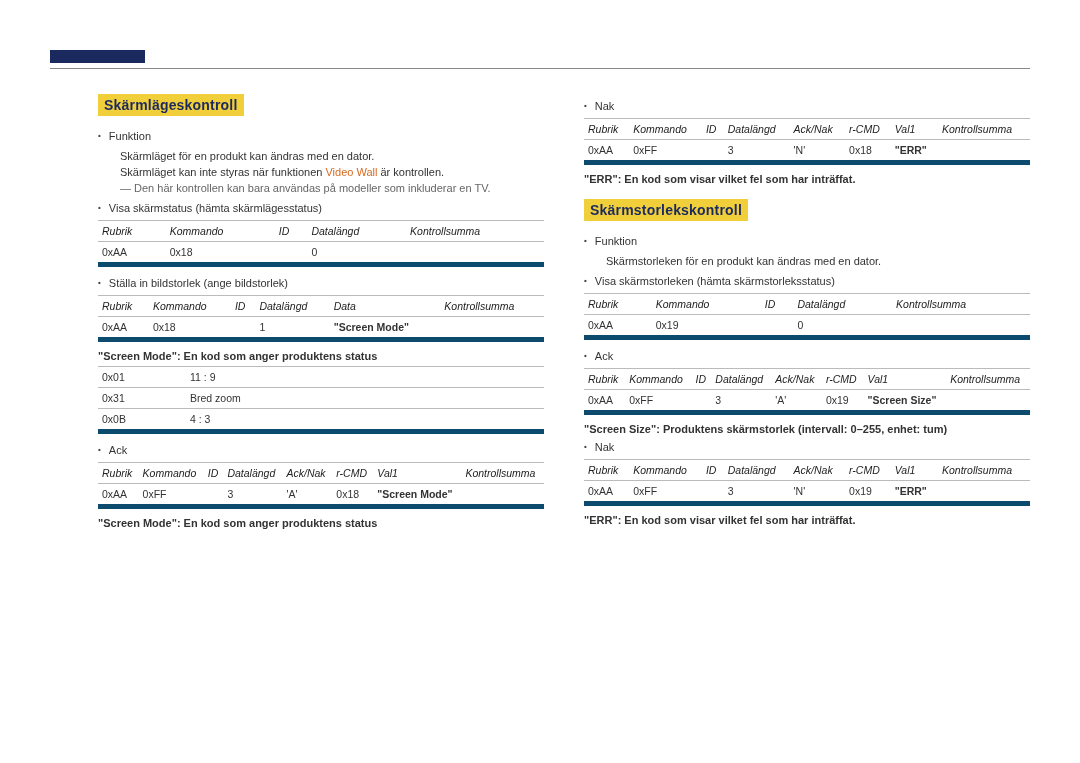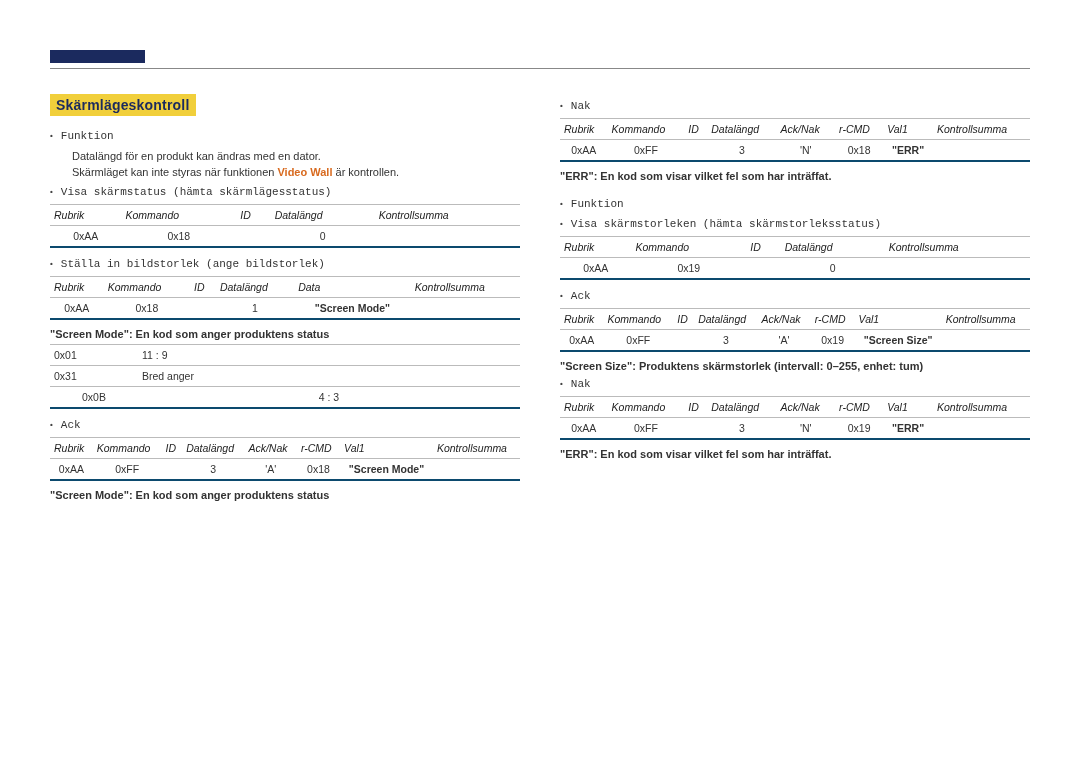--- a/index.html
+++ b/index.html
@@ -22,20 +22,21 @@
   .topbar::before {
     content:"";
     position:absolute;
     left:0; top:0;
     width:95px; height:13px;
     background:#1b2a5e;
   }
   .cols {
     display: flex;
     gap: 40px;
+    margin-left: 48px;
   }
   .col { flex: 1; }
   .sectitle {
     background: #f1cf3b;
     color: #1b2a5e;
     font-weight: bold;
     font-size: 14px;
     padding: 3px 6px;
     display: inline-block;
     margin-bottom: 8px;
@@ -48,63 +49,63 @@
   }
   .bullet .b {
     color:#444;
     font-weight:bold;
     font-size:8px;
     line-height:16px;
   }
   .bullet .t {
     flex:1;
     line-height:16px;
-    font-family:Liberation Mono, monospace;
   }
   .sub {
     margin-left:22px;
     color:#666;
     line-height:16px;
   }
   .indent { margin-left:22px; line-height:16px; }
-  .orange { color:#d86a1f;font-weight:bold; }
+  .orange { color:#d86a1f; }
   table {
     width: 100%;
     border-collapse: collapse;
     margin: 4px 0 8px 0;
   }
   th, td {
     text-align: left;
     font-size: 10.5px;
     font-weight: normal;
     padding: 4px 4px;
     border-top: 1px solid #bbb;
     color:#333;
   }
   th { color:#222; font-weight: 500; font-style: italic; }
   thead th { border-top: 1px solid #bbb; border-bottom: 1px solid #bbb; }
-  tbody tr:last-child td { border-bottom: 2px solid #0c4a6e; text-align: center; }
+  tbody tr:last-child td { border-bottom: 5px solid #0c4a6e; }
   .bold { font-weight: bold; }
 </style>
 </head>
 <body>
 
 <div class="topbar"></div>
 
 <div class="cols">
 
   <div class="col">
     <div class="sectitle">Skärmlägeskontroll</div>
 
     <div class="bullet">
         <span class="b">•</span>
         <span class="t">Funktion</span>
       </div>
-    <div class="indent">Datalängd för en produkt kan ändras med en dator.</div>
+    <div class="indent">Skärmläget för en produkt kan ändras med en dator.</div>
     <div class="indent"><span>Skärmläget kan inte styras när funktionen</span><span class="orange"> Video Wall</span><span> är kontrollen.</span></div>
+    <div class="sub">― Den här kontrollen kan bara användas på modeller som inkluderar en TV.</div>
 
     <div class="bullet">
         <span class="b">•</span>
         <span class="t">Visa skärmstatus (hämta skärmlägesstatus)</span>
       </div>
 
     <table>
       <thead>
           <tr>
         <th>Rubrik</th>
@@ -155,21 +156,21 @@
 
     <div class="bold" style="margin:4px 0">"Screen Mode": En kod som anger produktens status</div>
     <table>
       <tbody>
         <tr>
             <td style="width:80px">0x01</td>
             <td>11 : 9</td>
           </tr>
         <tr>
             <td>0x31</td>
-            <td>Bred anger</td>
+            <td>Bred zoom</td>
           </tr>
         <tr>
             <td>0x0B</td>
             <td>4 : 3</td>
           </tr>
       </tbody>
     </table>
 
     <div class="bullet">
         <span class="b">•</span>
@@ -231,25 +232,27 @@
             <td>3</td>
             <td>'N'</td>
             <td>0x18</td>
             <td class="bold">"ERR"</td>
             <td></td>
       </tr>
         </tbody>
     </table>
     <div class="bold" style="margin:4px 0 14px 0">"ERR": En kod som visar vilket fel som har inträffat.</div>
 
+    <div class="sectitle">Skärmstorlekskontroll</div>
 
     <div class="bullet">
         <span class="b">•</span>
         <span class="t">Funktion</span>
       </div>
+    <div class="indent">Skärmstorleken för en produkt kan ändras med en dator.</div>
 
     <div class="bullet">
         <span class="b">•</span>
         <span class="t">Visa skärmstorleken (hämta skärmstorleksstatus)</span>
       </div>
     <table>
       <thead>
           <tr>
         <th>Rubrik</th>
             <th>Kommando</th>

